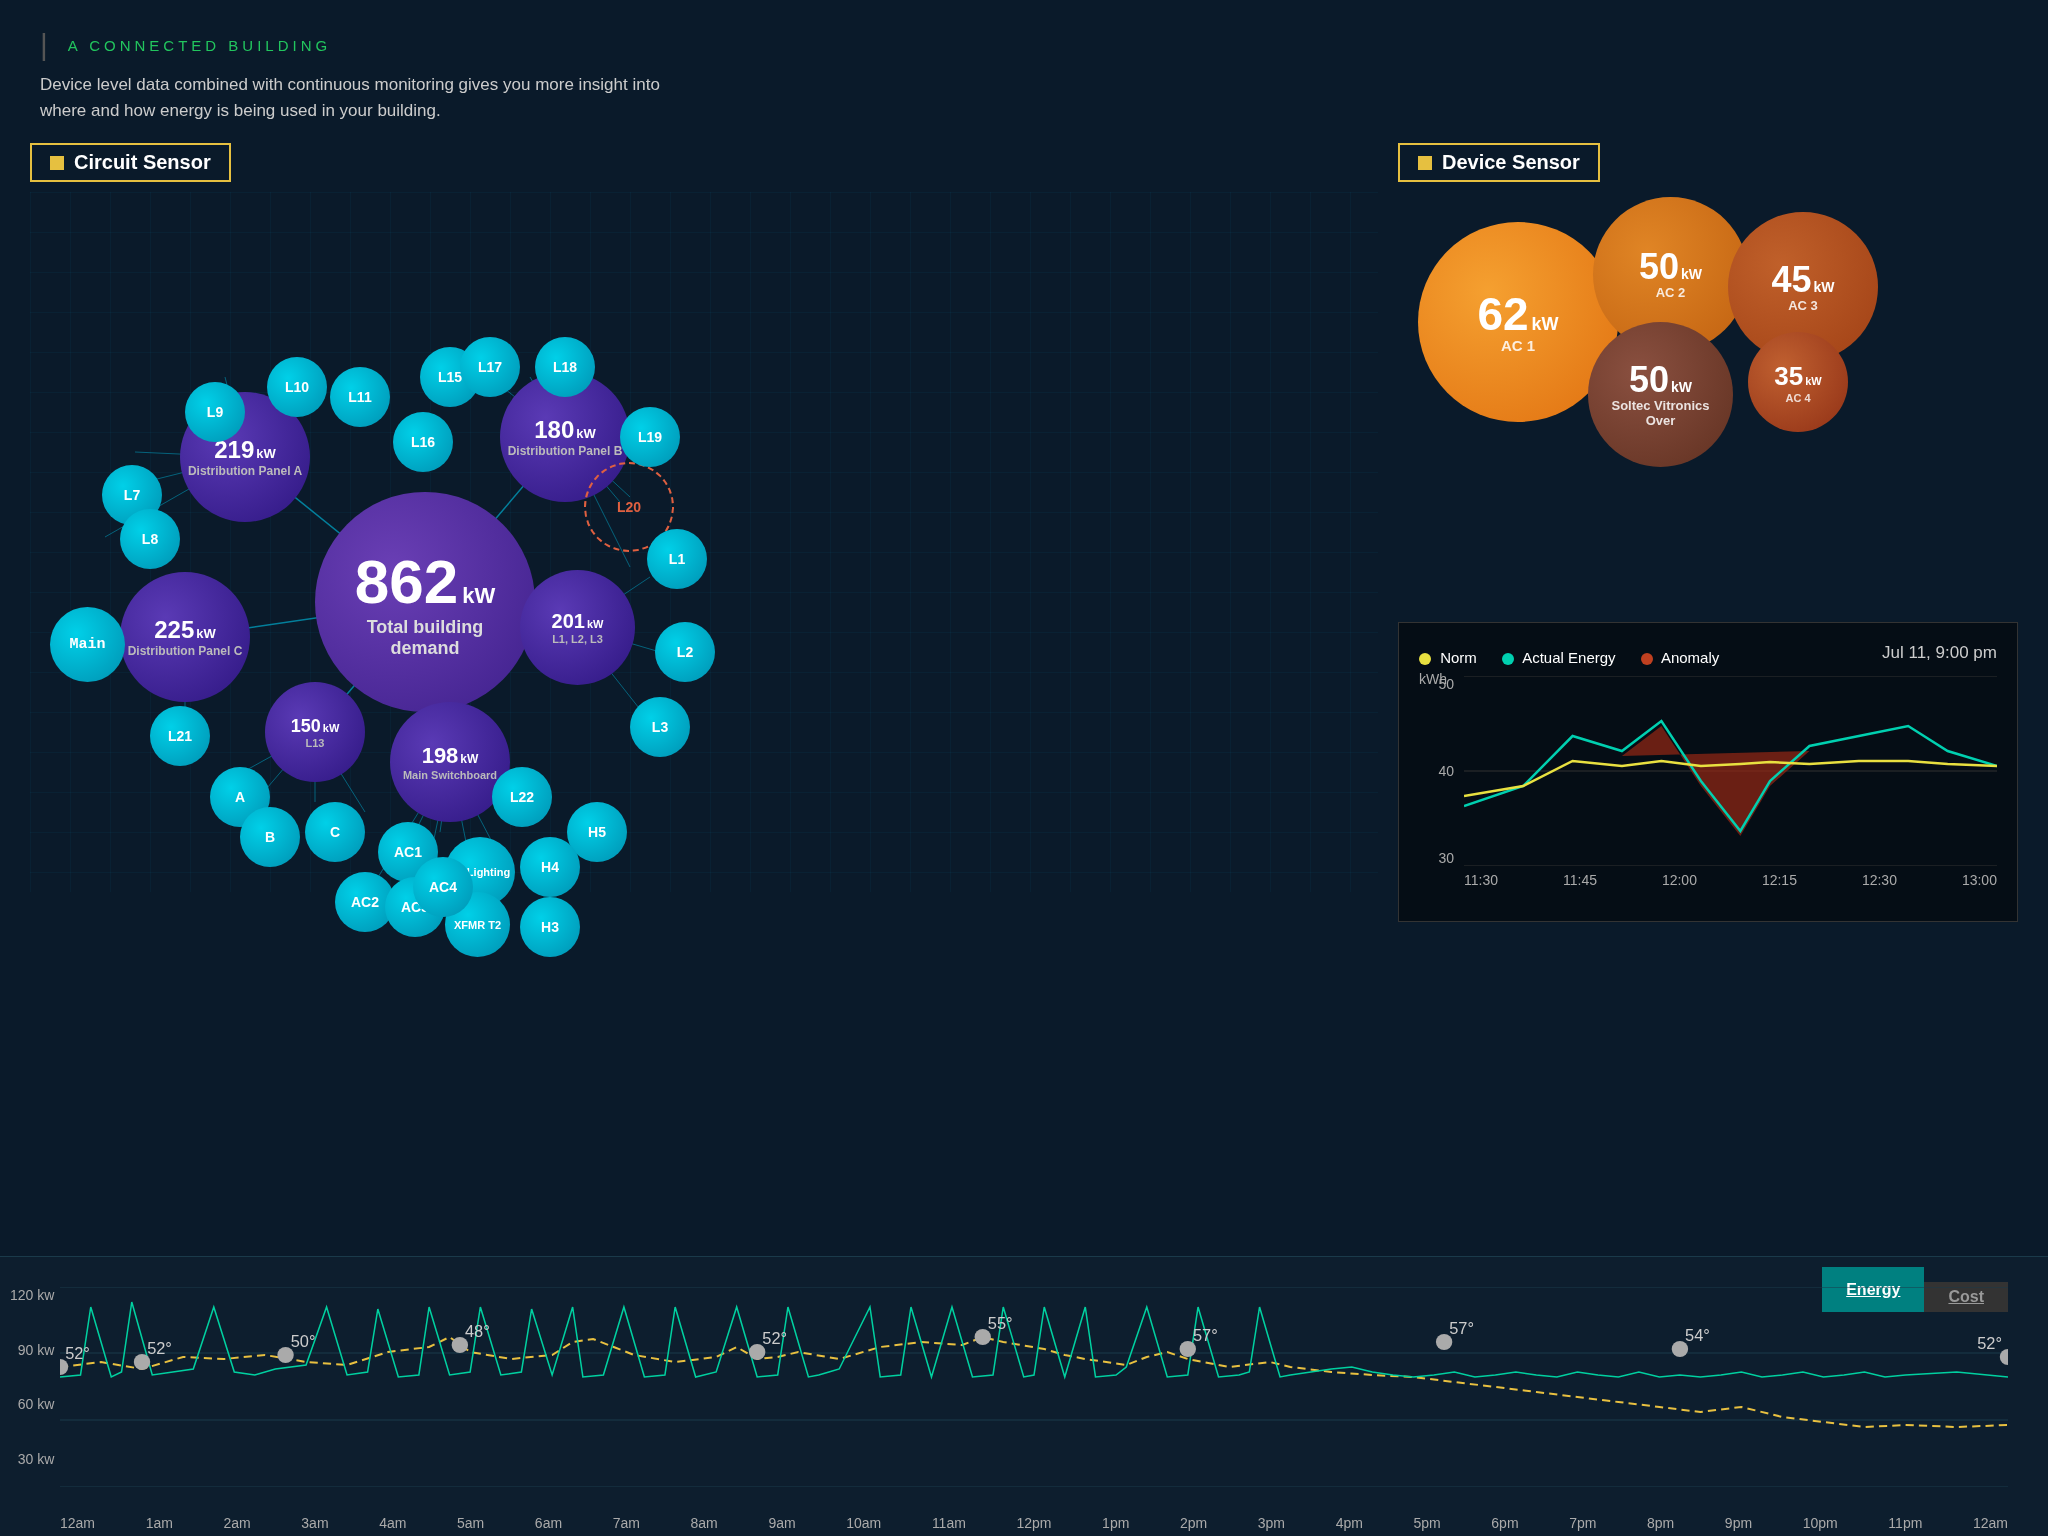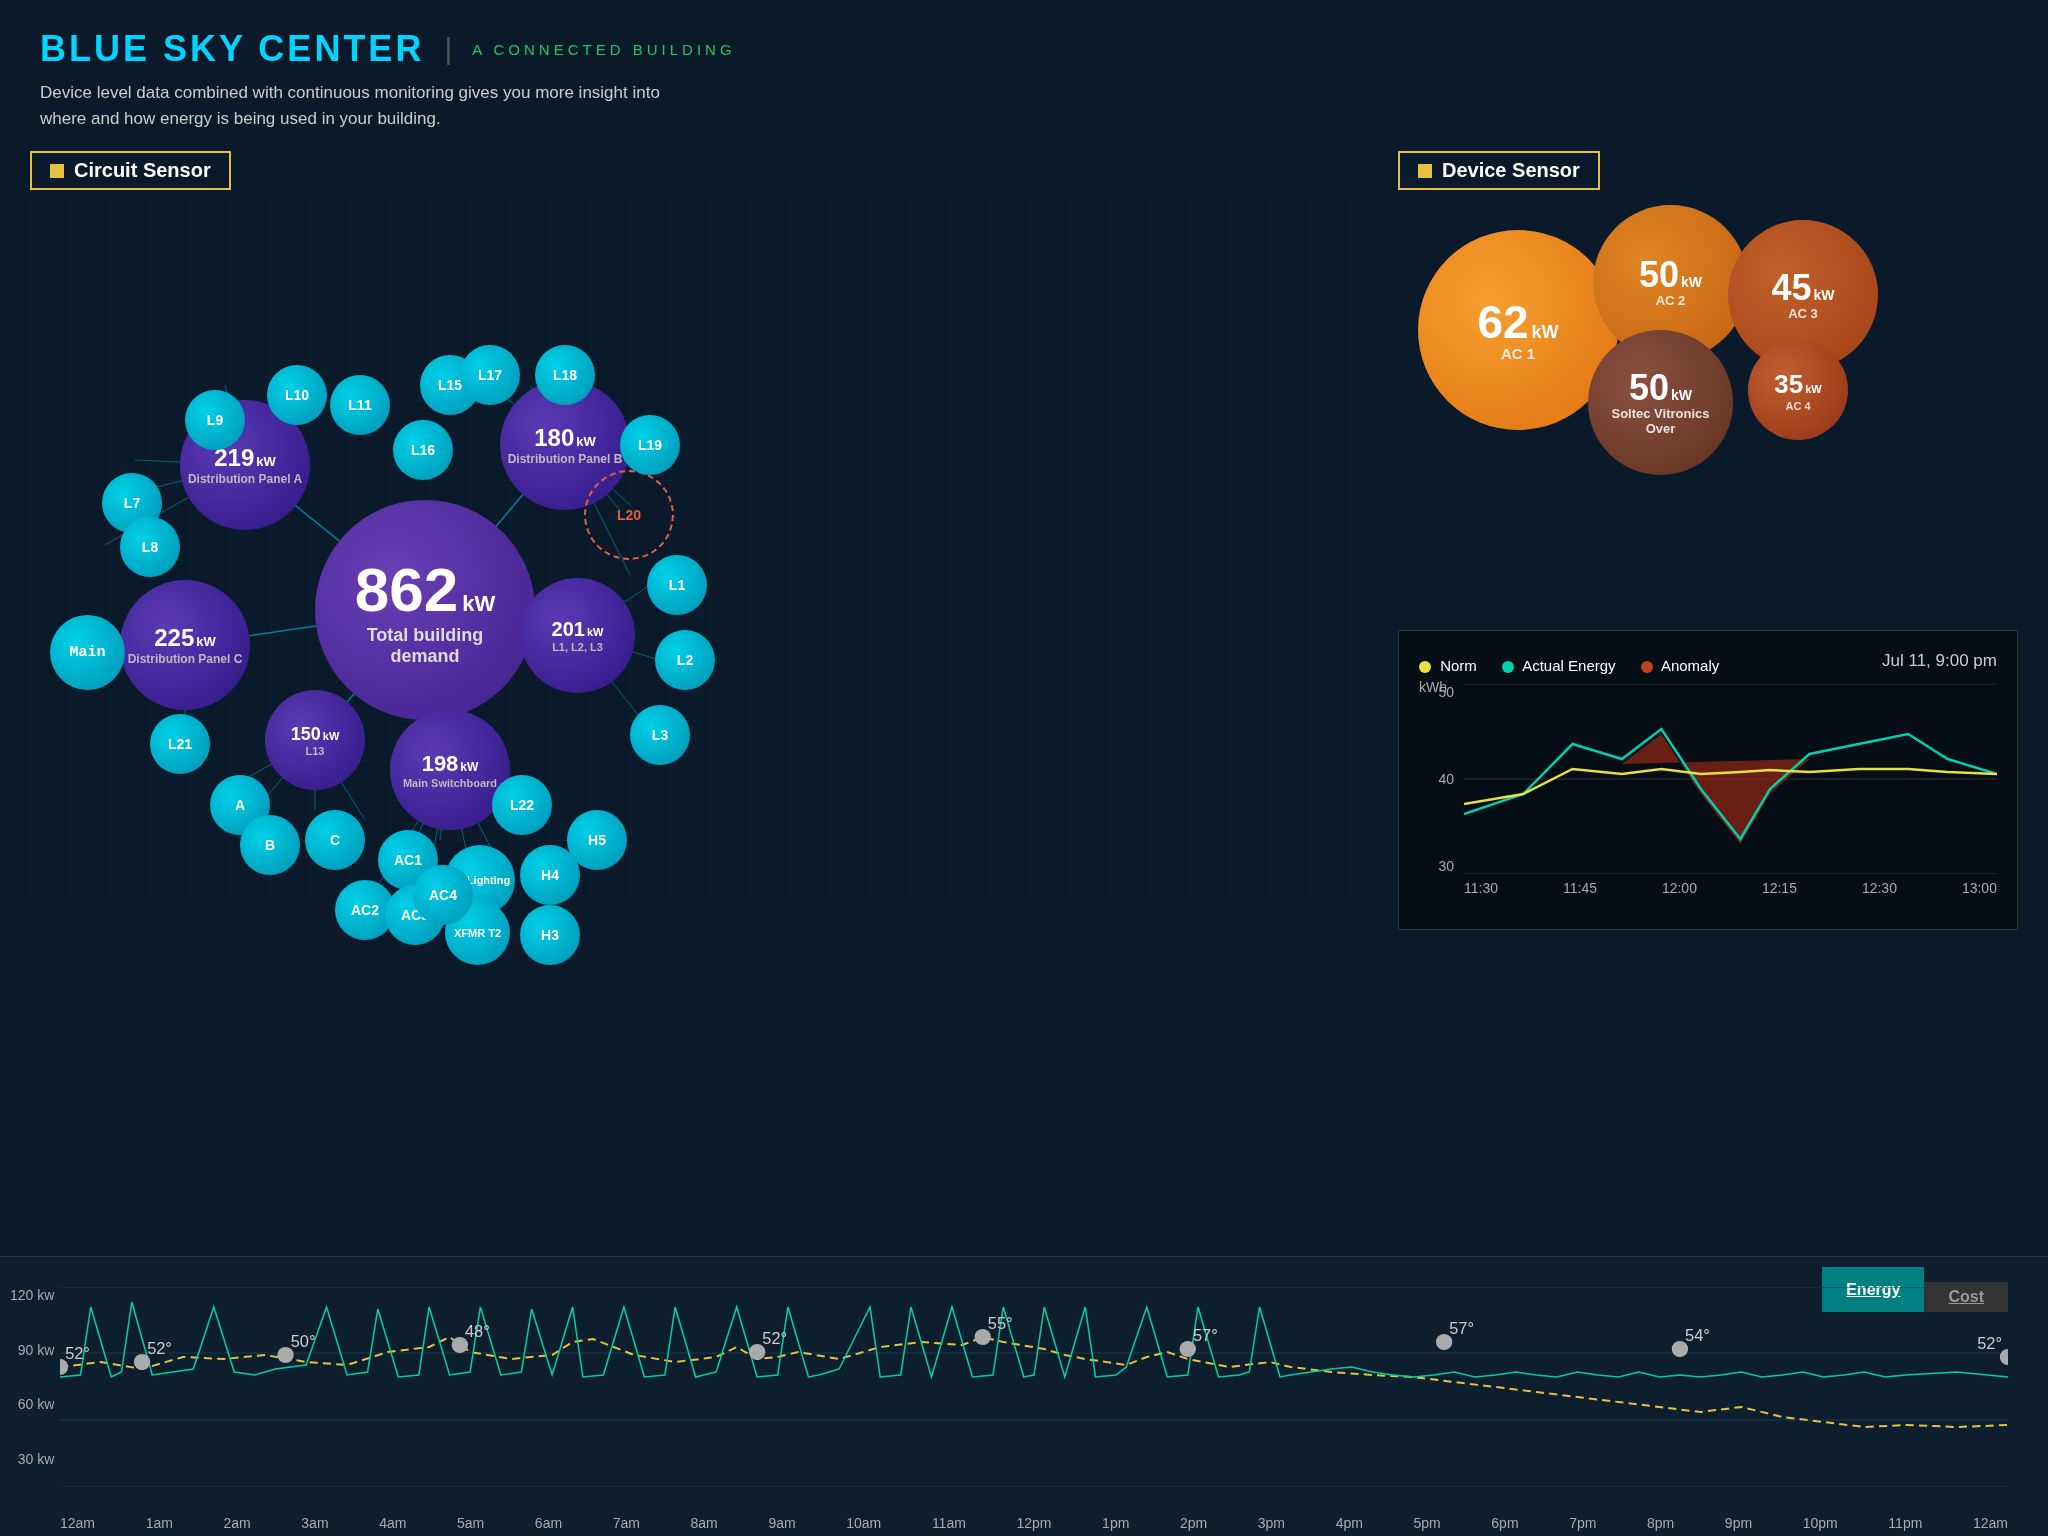--- a/index.html
+++ b/index.html
@@ -312,21 +312,20 @@
       border-radius: 50%;
       left: 554px; top: 270px;
       display: flex; align-items: center; justify-content: center;
       font-size: 14px; font-weight: bold; color: #e06040;
     }
   </style>
 </head>
 <body>
 
 <div class="header">
-  <span class="brand-title">BLUE SKY CENTER</span>
   <span class="brand-divider">|</span>
   <span class="brand-subtitle">A CONNECTED BUILDING</span>
 </div>
 
 <div class="description">
   <span>Device level data combined with continuous monitoring gives you more insight into</span><br>
   <span>where and how energy is being used in your building.</span>
 </div>
 
 <div class="main-content">
@@ -492,21 +491,21 @@
         </div>
 
       <div class="node node-cyan node-cyan-sm" style="left:590px;top:215px;">
           <span>L19</span>
         </div>
 
       <div class="node node-cyan node-cyan-sm" style="left:120px;top:514px;">
           <span>L21</span>
         </div>
 
-      <div class="node node-cyan node-cyan-sm" style="left:617px;top:355px;">
+      <div class="node node-cyan node-cyan-sm" style="left:617px;top:337px;">
           <span>L1</span>
         </div>
 
       <div class="node node-cyan node-cyan-sm" style="left:625px;top:430px;">
           <span>L2</span>
         </div>
 
       <div class="node node-cyan node-cyan-sm" style="left:600px;top:505px;">
           <span>L3</span>
         </div>

